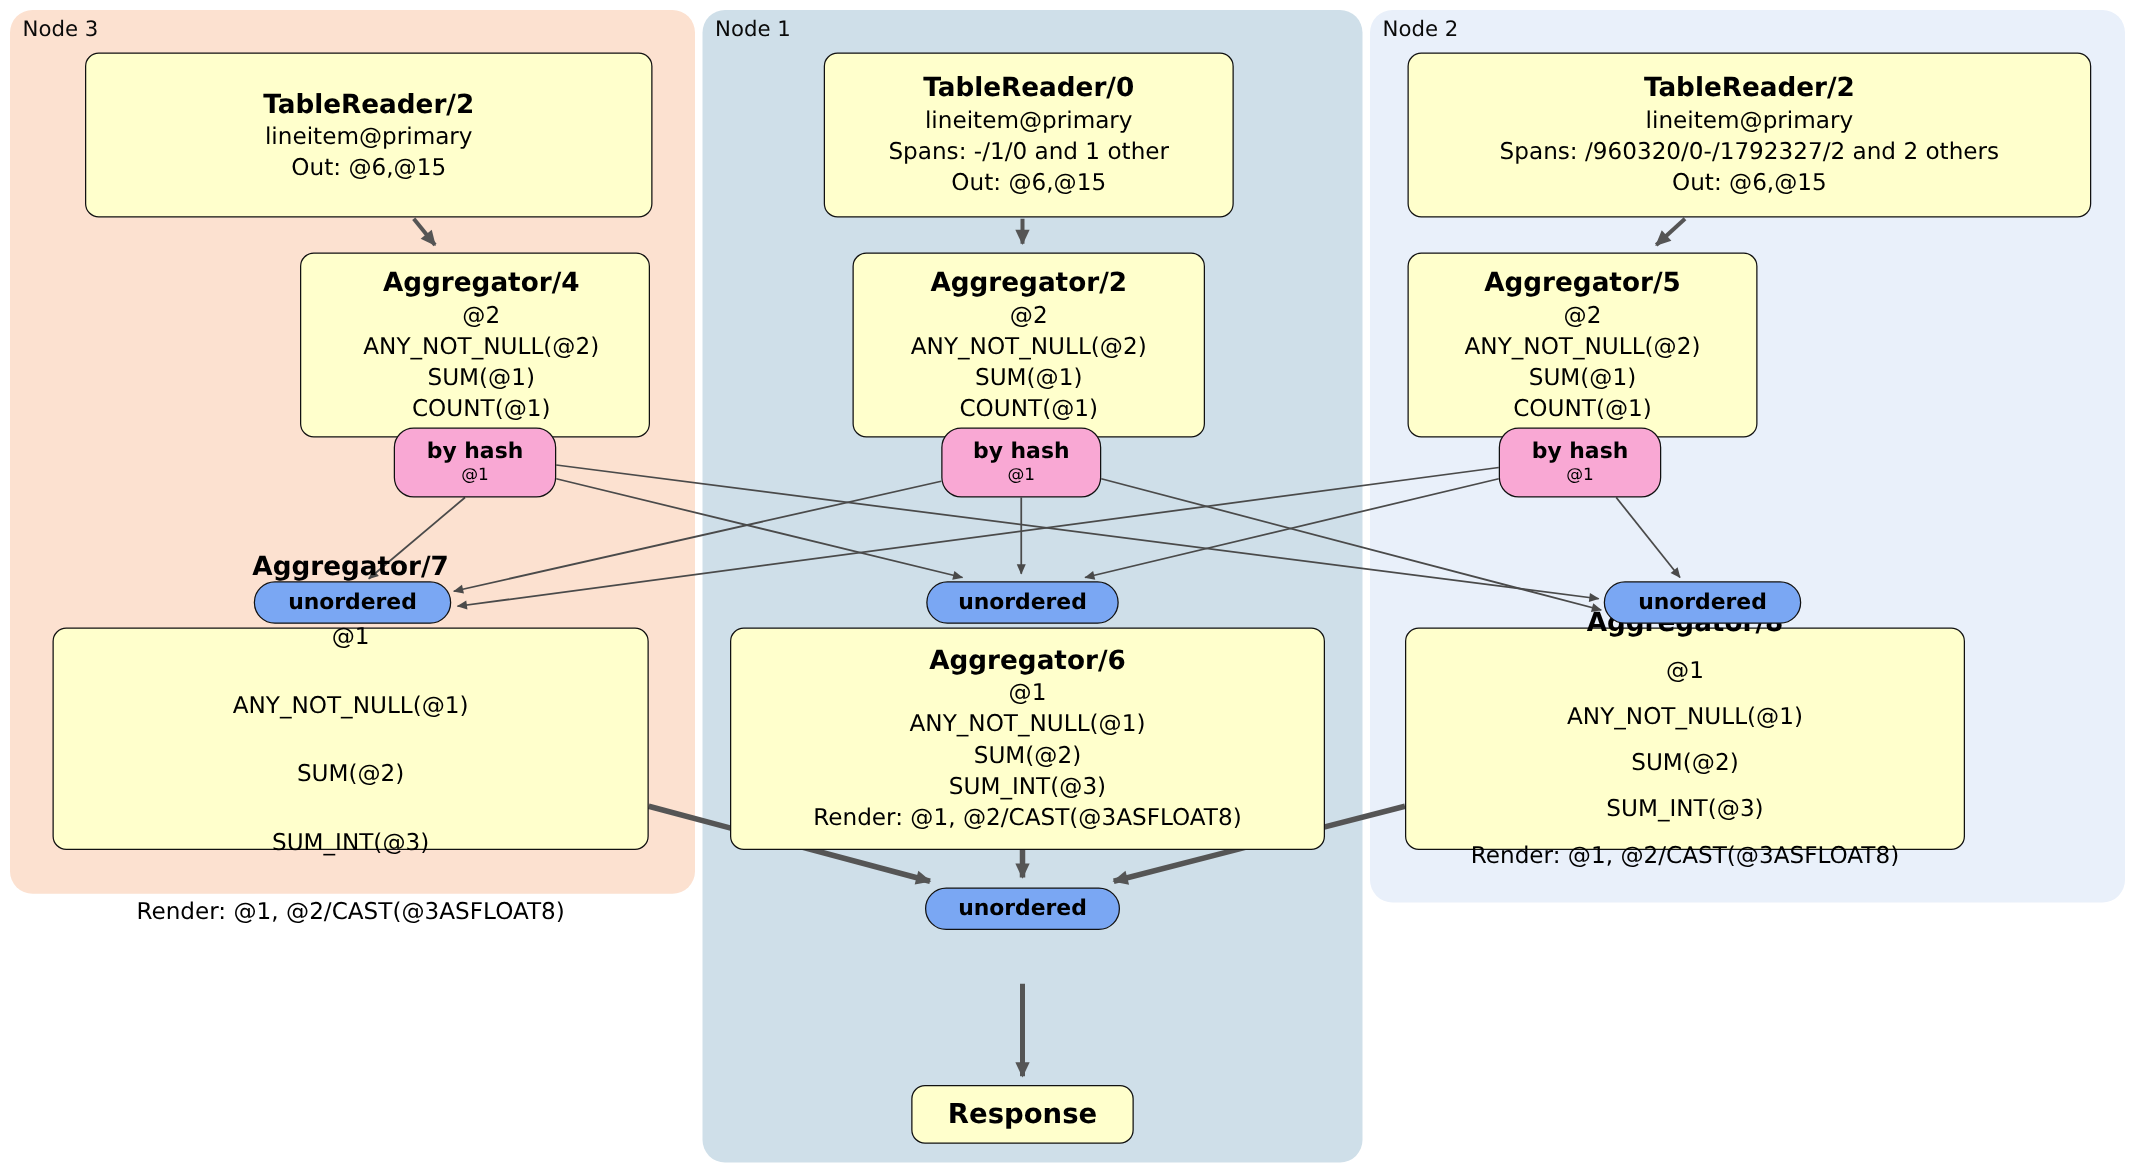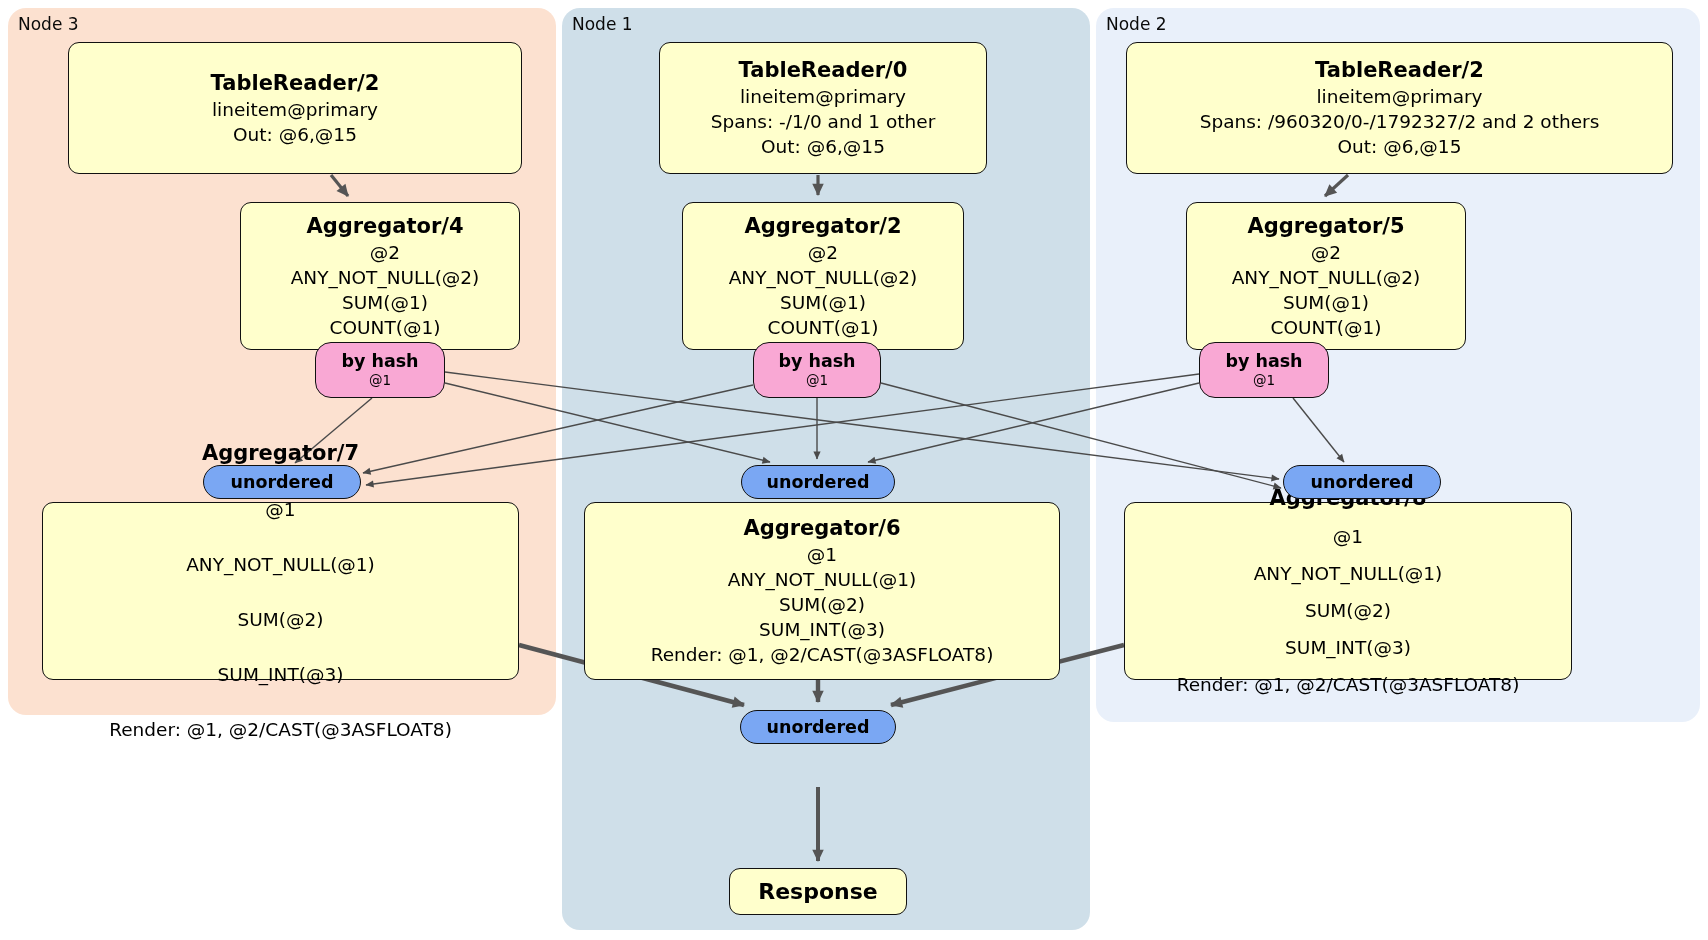--- a/index.html
+++ b/index.html
@@ -116,21 +116,21 @@
     <div class="line">SUM(@1)</div>
     <div class="line">COUNT(@1)</div>
   </div>
   <div class="box" style="left:682px;top:202px;width:282px;height:148px;">
     <div class="title">Aggregator/2</div>
     <div class="line">@2</div>
     <div class="line">ANY_NOT_NULL(@2)</div>
     <div class="line">SUM(@1)</div>
     <div class="line">COUNT(@1)</div>
   </div>
-  <div class="box" style="left:1186px;top:202px;width:280px;height:148px;">
+  <div class="box" style="left:1126px;top:202px;width:280px;height:148px;">
     <div class="title">Aggregator/5</div>
     <div class="line">@2</div>
     <div class="line">ANY_NOT_NULL(@2)</div>
     <div class="line">SUM(@1)</div>
     <div class="line">COUNT(@1)</div>
   </div>
 
   <div class="router" style="left:315px;top:342px;width:130px;height:56px;">
     <div class="rlabel">by hash</div>
     <div class="rstream">@1</div>

